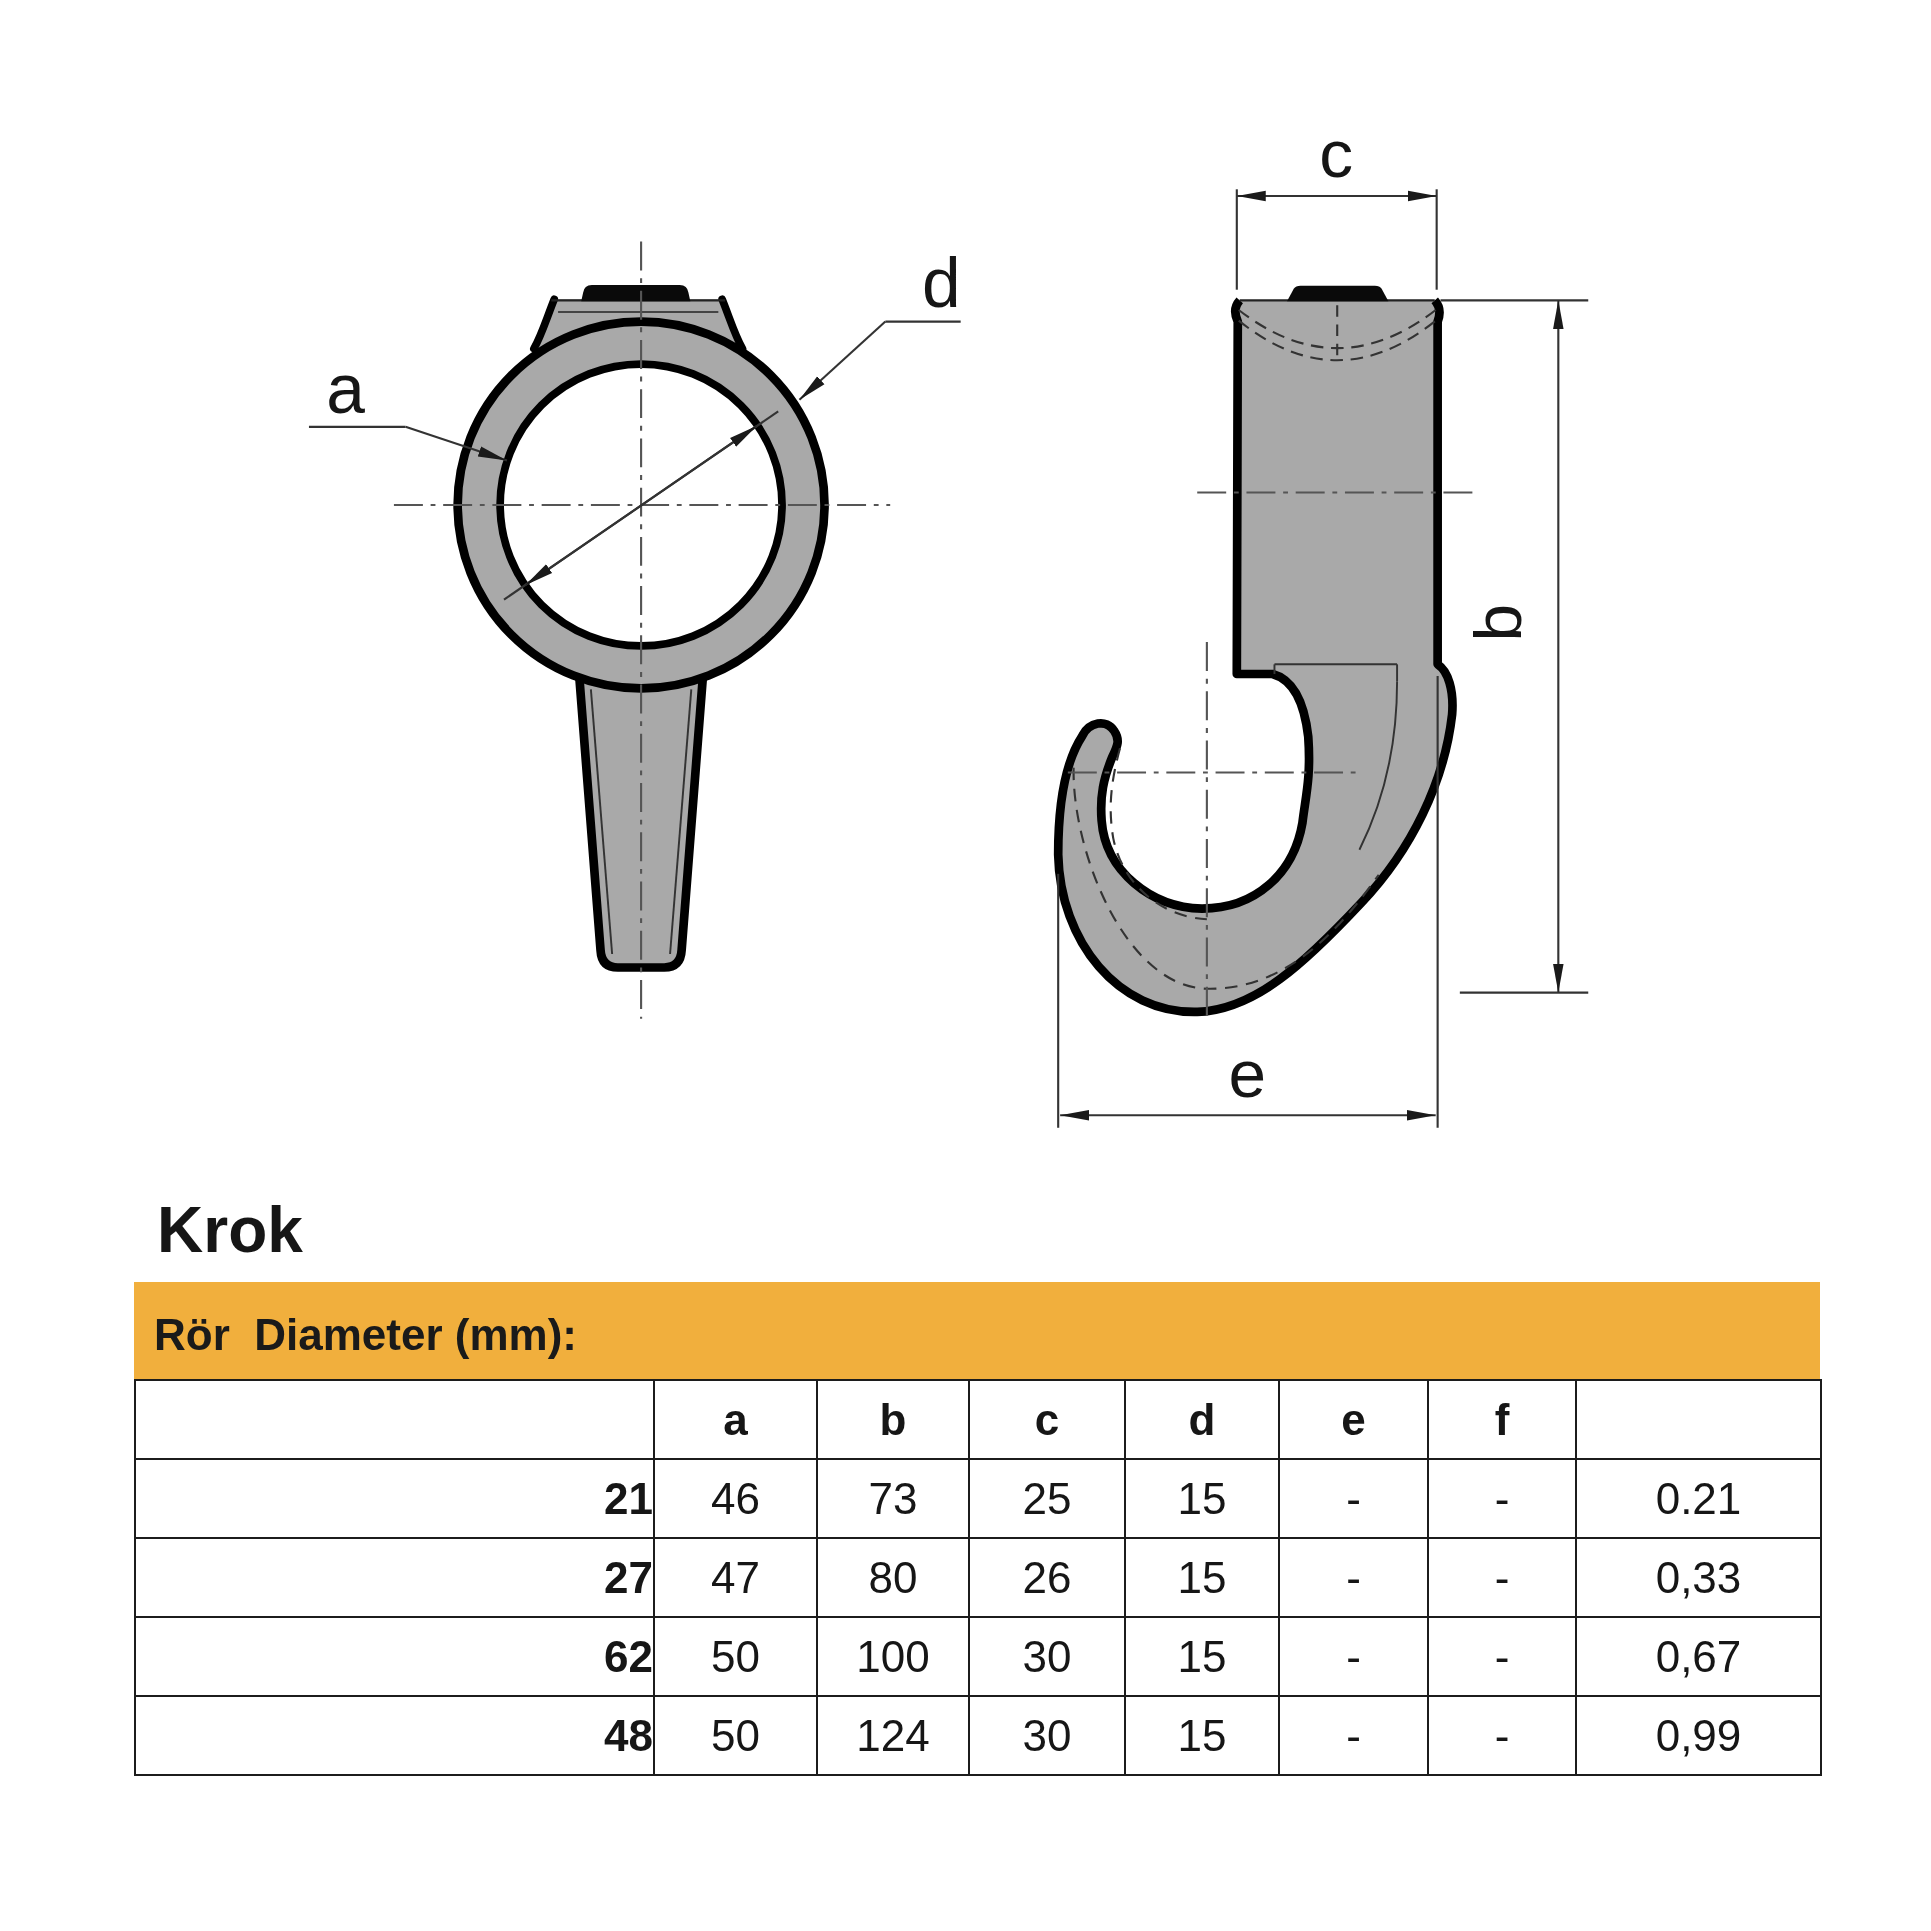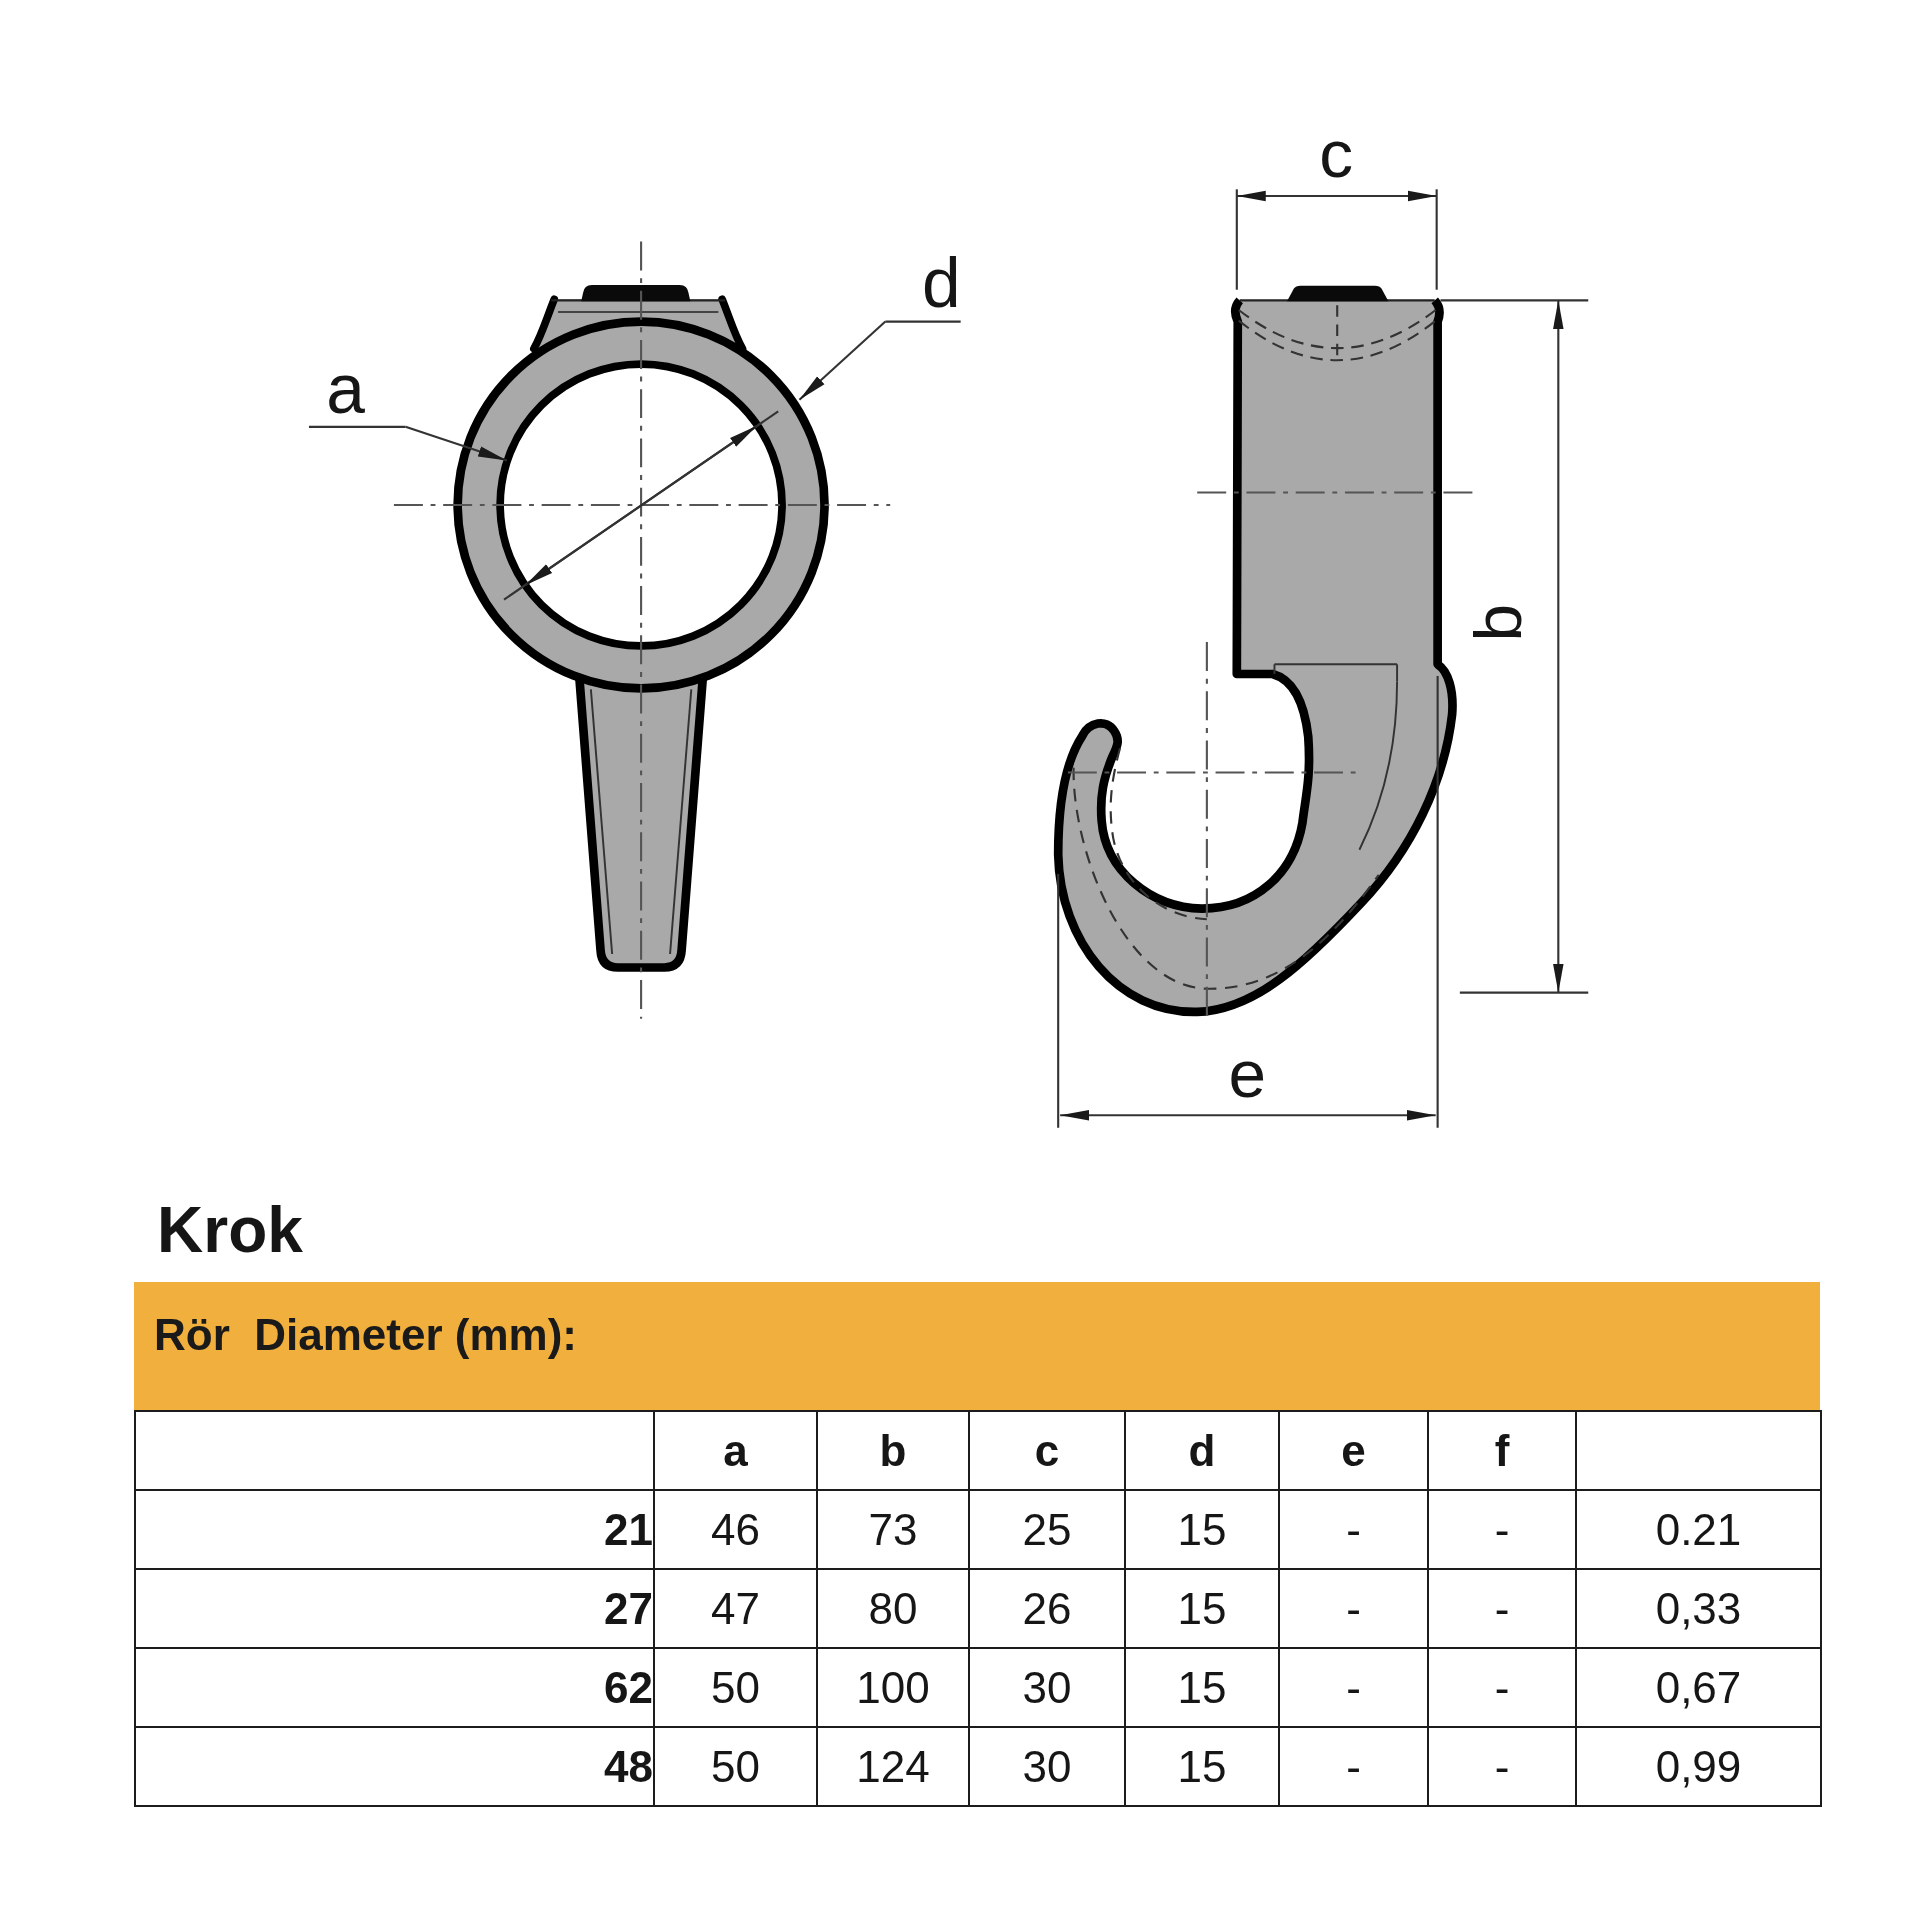--- a/index.html
+++ b/index.html
@@ -2,21 +2,21 @@
 <html><head>
 <meta charset="utf-8">
 <style>
   html,body{margin:0;padding:0;background:#fff;}
   #page{position:relative;width:1931px;height:1931px;background:#ffffff;overflow:hidden;
         font-family:"Liberation Sans", sans-serif;color:#111;}
   #drawing-svg{position:absolute;left:0;top:0;}
   #page-title{position:absolute;left:145px;top:1193px;font-size:64px;font-weight:bold;
               letter-spacing:0px;color:#161616;margin-left:12px;}
   #spec-table{position:absolute;left:134px;top:1282px;width:1686px;}
-  .orange-band{position:relative;height:128px;background:#F1AF3D;}
+  .orange-band{position:relative;height:97px;background:#F1AF3D;}
   .orange-band span{position:absolute;top:0;line-height:105px;font-size:44px;font-weight:bold;
                     color:#1a1a1a;white-space:pre;}
   .hdr-ror{left:20px;}
   .hdr-dim{left:519px;}
   .hdr-vikt{right:43px;}
   table.spec{border-collapse:collapse;table-layout:fixed;width:1686px;}
   table.spec td{border:2.9px solid #1c1c1c;text-align:center;vertical-align:middle;
                 font-size:44px;height:77px;padding:0;color:#161616;}
   table.spec tr.subhead td{font-weight:bold;}
   table.spec td.ror{font-weight:bold;text-align:right;}

